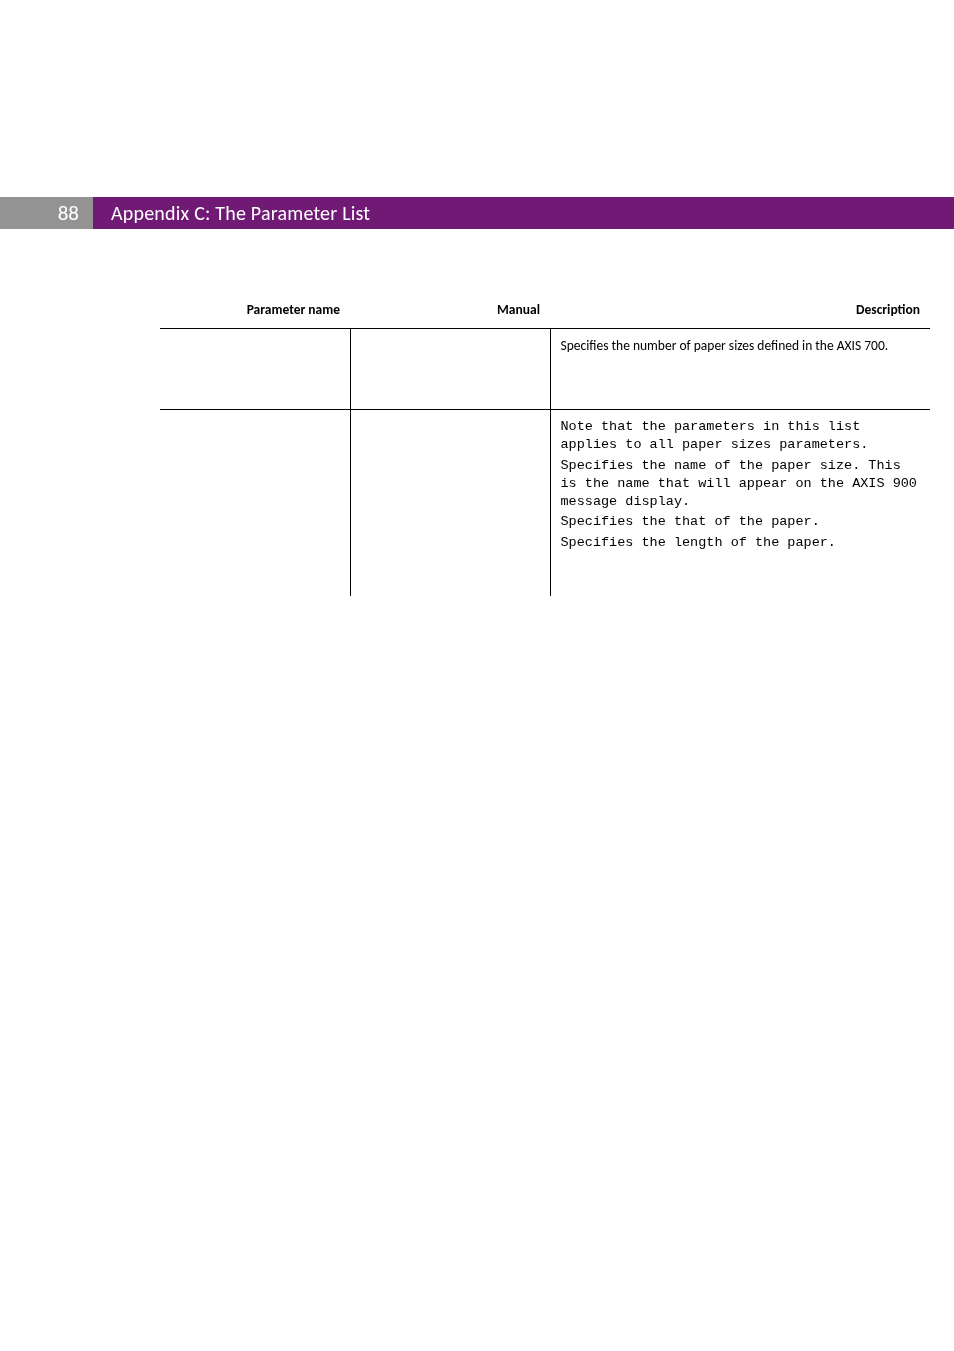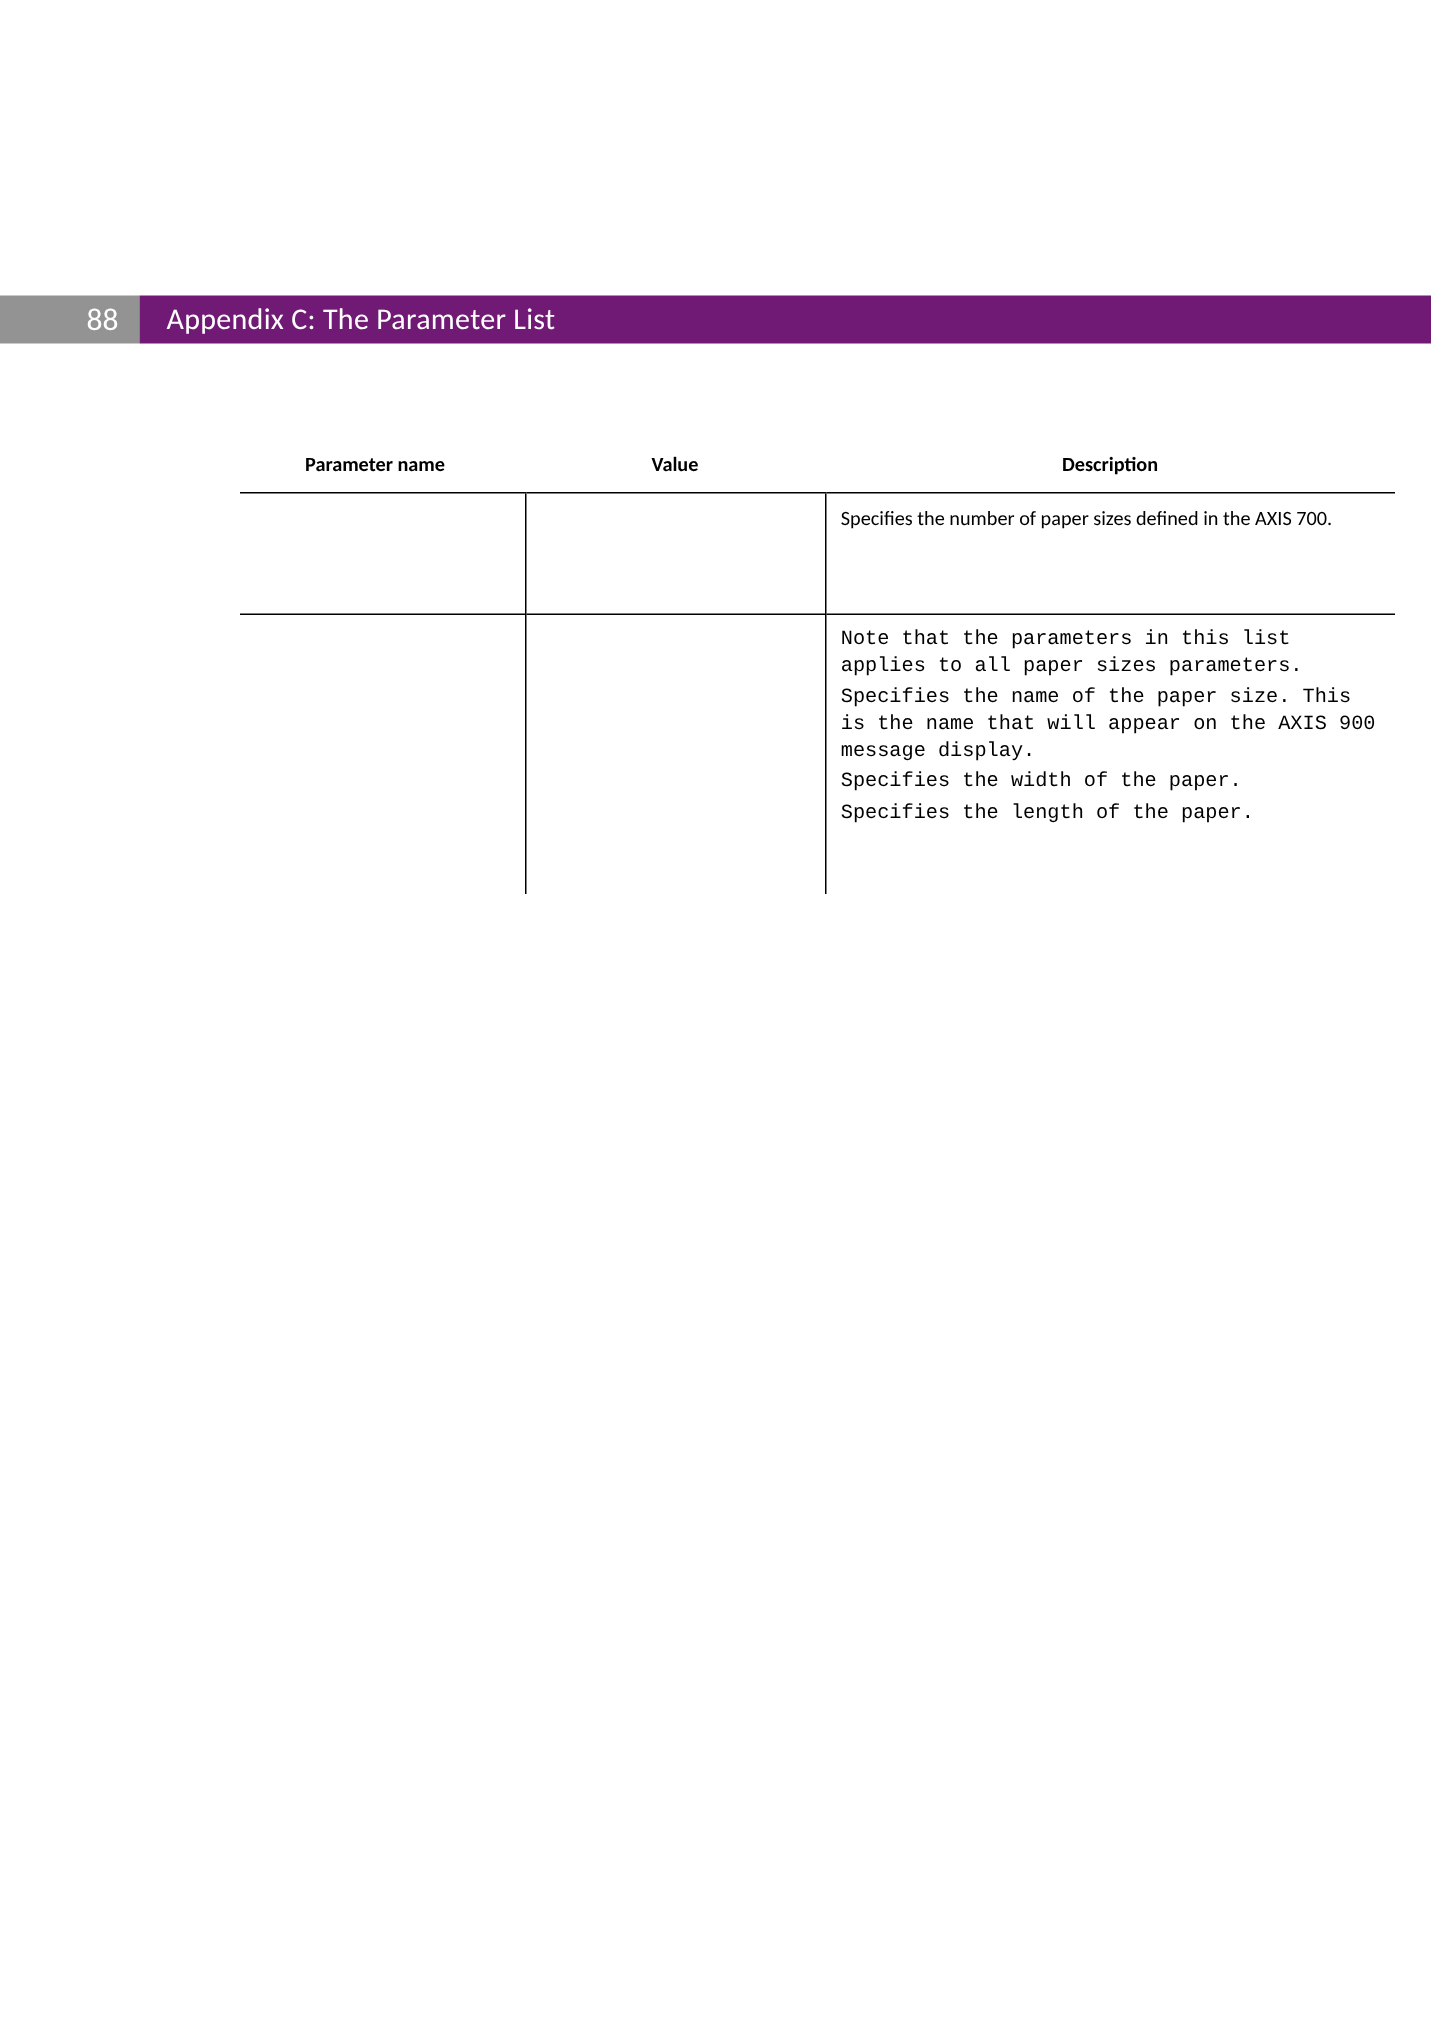--- a/index.html
+++ b/index.html
@@ -61,21 +61,21 @@
   .content {
     padding: 66px 24px 0 160px;
   }
   table.param-table {
     width: 100%;
     border-collapse: collapse;
     font-size: 13.5px;
     color: #000;
   }
   table.param-table th {
-    text-align: center;
+    text-align: right;
     font-weight: 700;
     padding: 6px 10px 10px 0;
     vertical-align: top;
     border-bottom: 1px solid #000;
     margin-top: 32px;
   }
   table.param-table td {
     padding: 8px 10px 12px 0;
     vertical-align: top;
     line-height: 1.35;
@@ -121,39 +121,39 @@
   <div class="header-bar">
     <div class="page-num-block">88</div>
     <div class="appendix-block">Appendix C: The Parameter List</div>
   </div>
 
   <div class="content">
     <table class="param-table">
       <thead>
         <tr>
           <th class="col-name">Parameter name</th>
-          <th class="col-value">Value</th>
+          <th class="col-value">Manual</th>
           <th class="col-desc">Description</th>
         </tr>
       </thead>
       <tbody>
         <tr>
           <td class="col-name tall-cell"></td>
           <td class="col-value tall-cell"></td>
           <td class="col-desc tall-cell">
             <span class="desc-block">Specifies the number of paper sizes defined in the AXIS 700.</span>
           </td>
         </tr>
         <tr class="row-sep">
           <td class="col-name tall-cell-2"></td>
           <td class="col-value tall-cell-2"></td>
           <td class="col-desc tall-cell-2">
             <span class="desc-block">Note that the parameters in this list applies to all paper sizes parameters.</span>
             <span class="desc-block">Specifies the name of the paper size. This is the name that will appear on the AXIS 900 message display.</span>
-            <span class="desc-block">Specifies the width of the paper.</span>
+            <span class="desc-block">Specifies the that of the paper.</span>
             <span class="desc-block">Specifies the length of the paper.</span>
           </td>
         </tr>
       </tbody>
     </table>
   </div>
 
 </div>
 
 </body></html>

